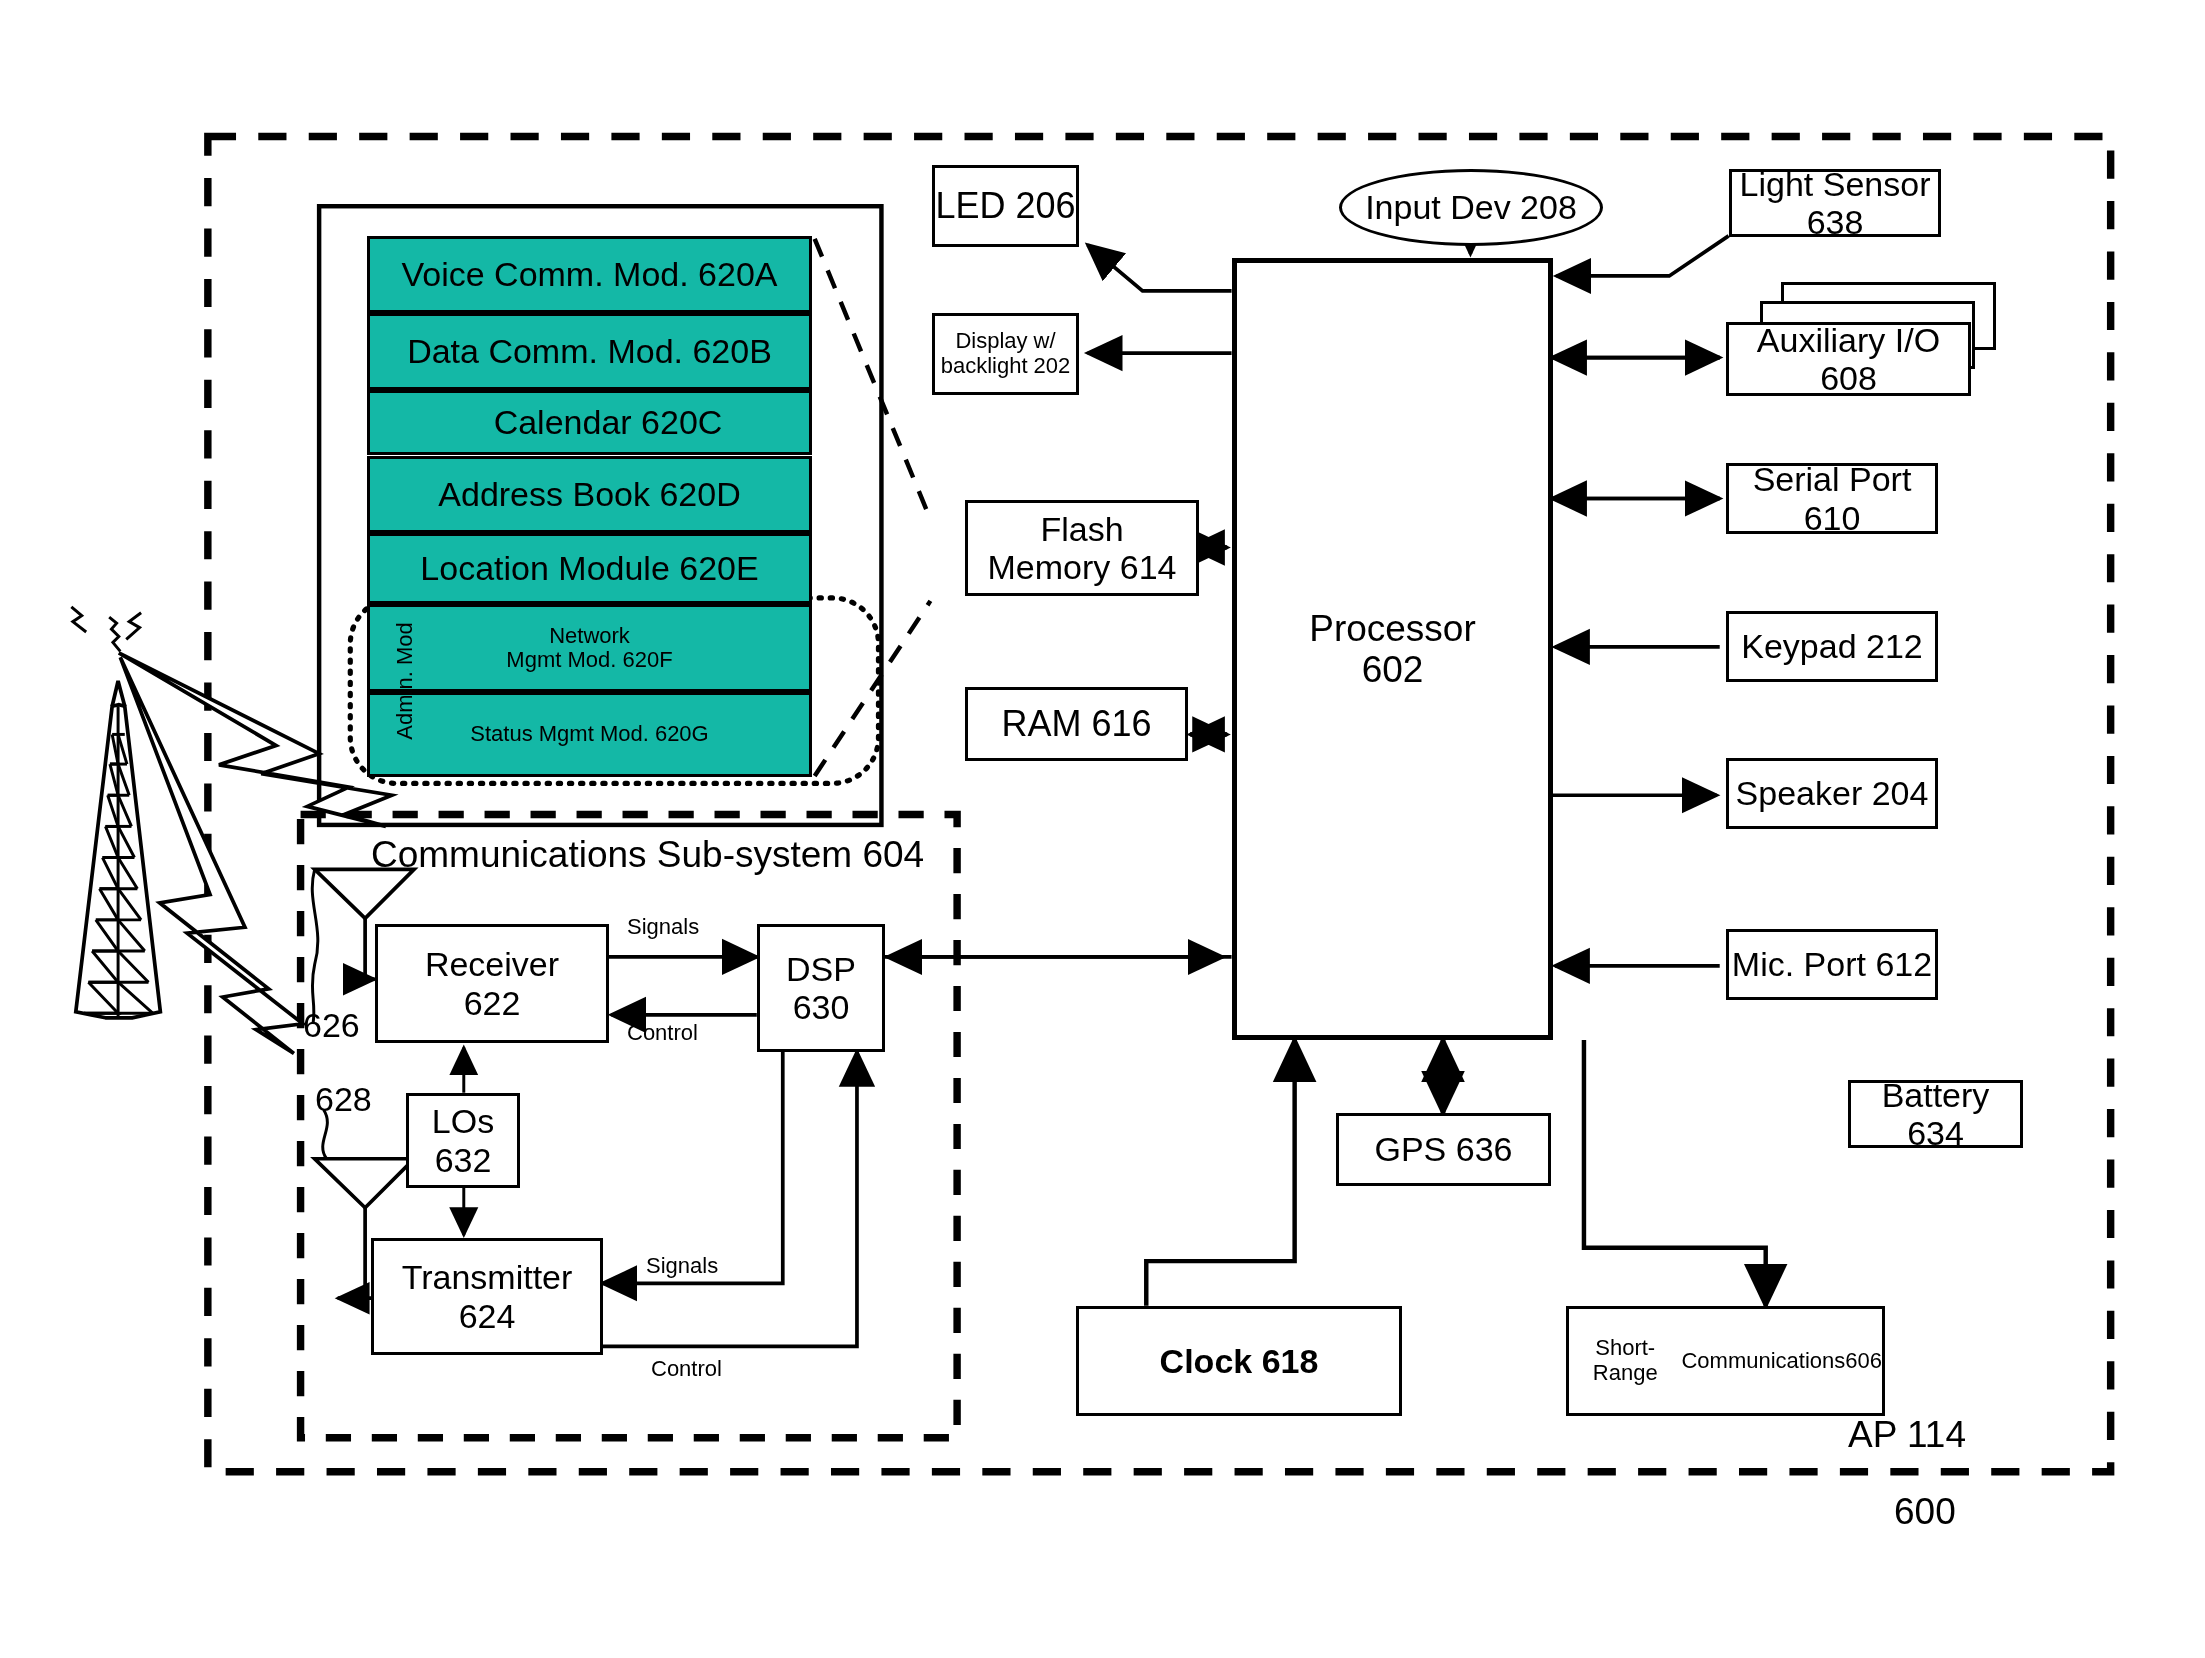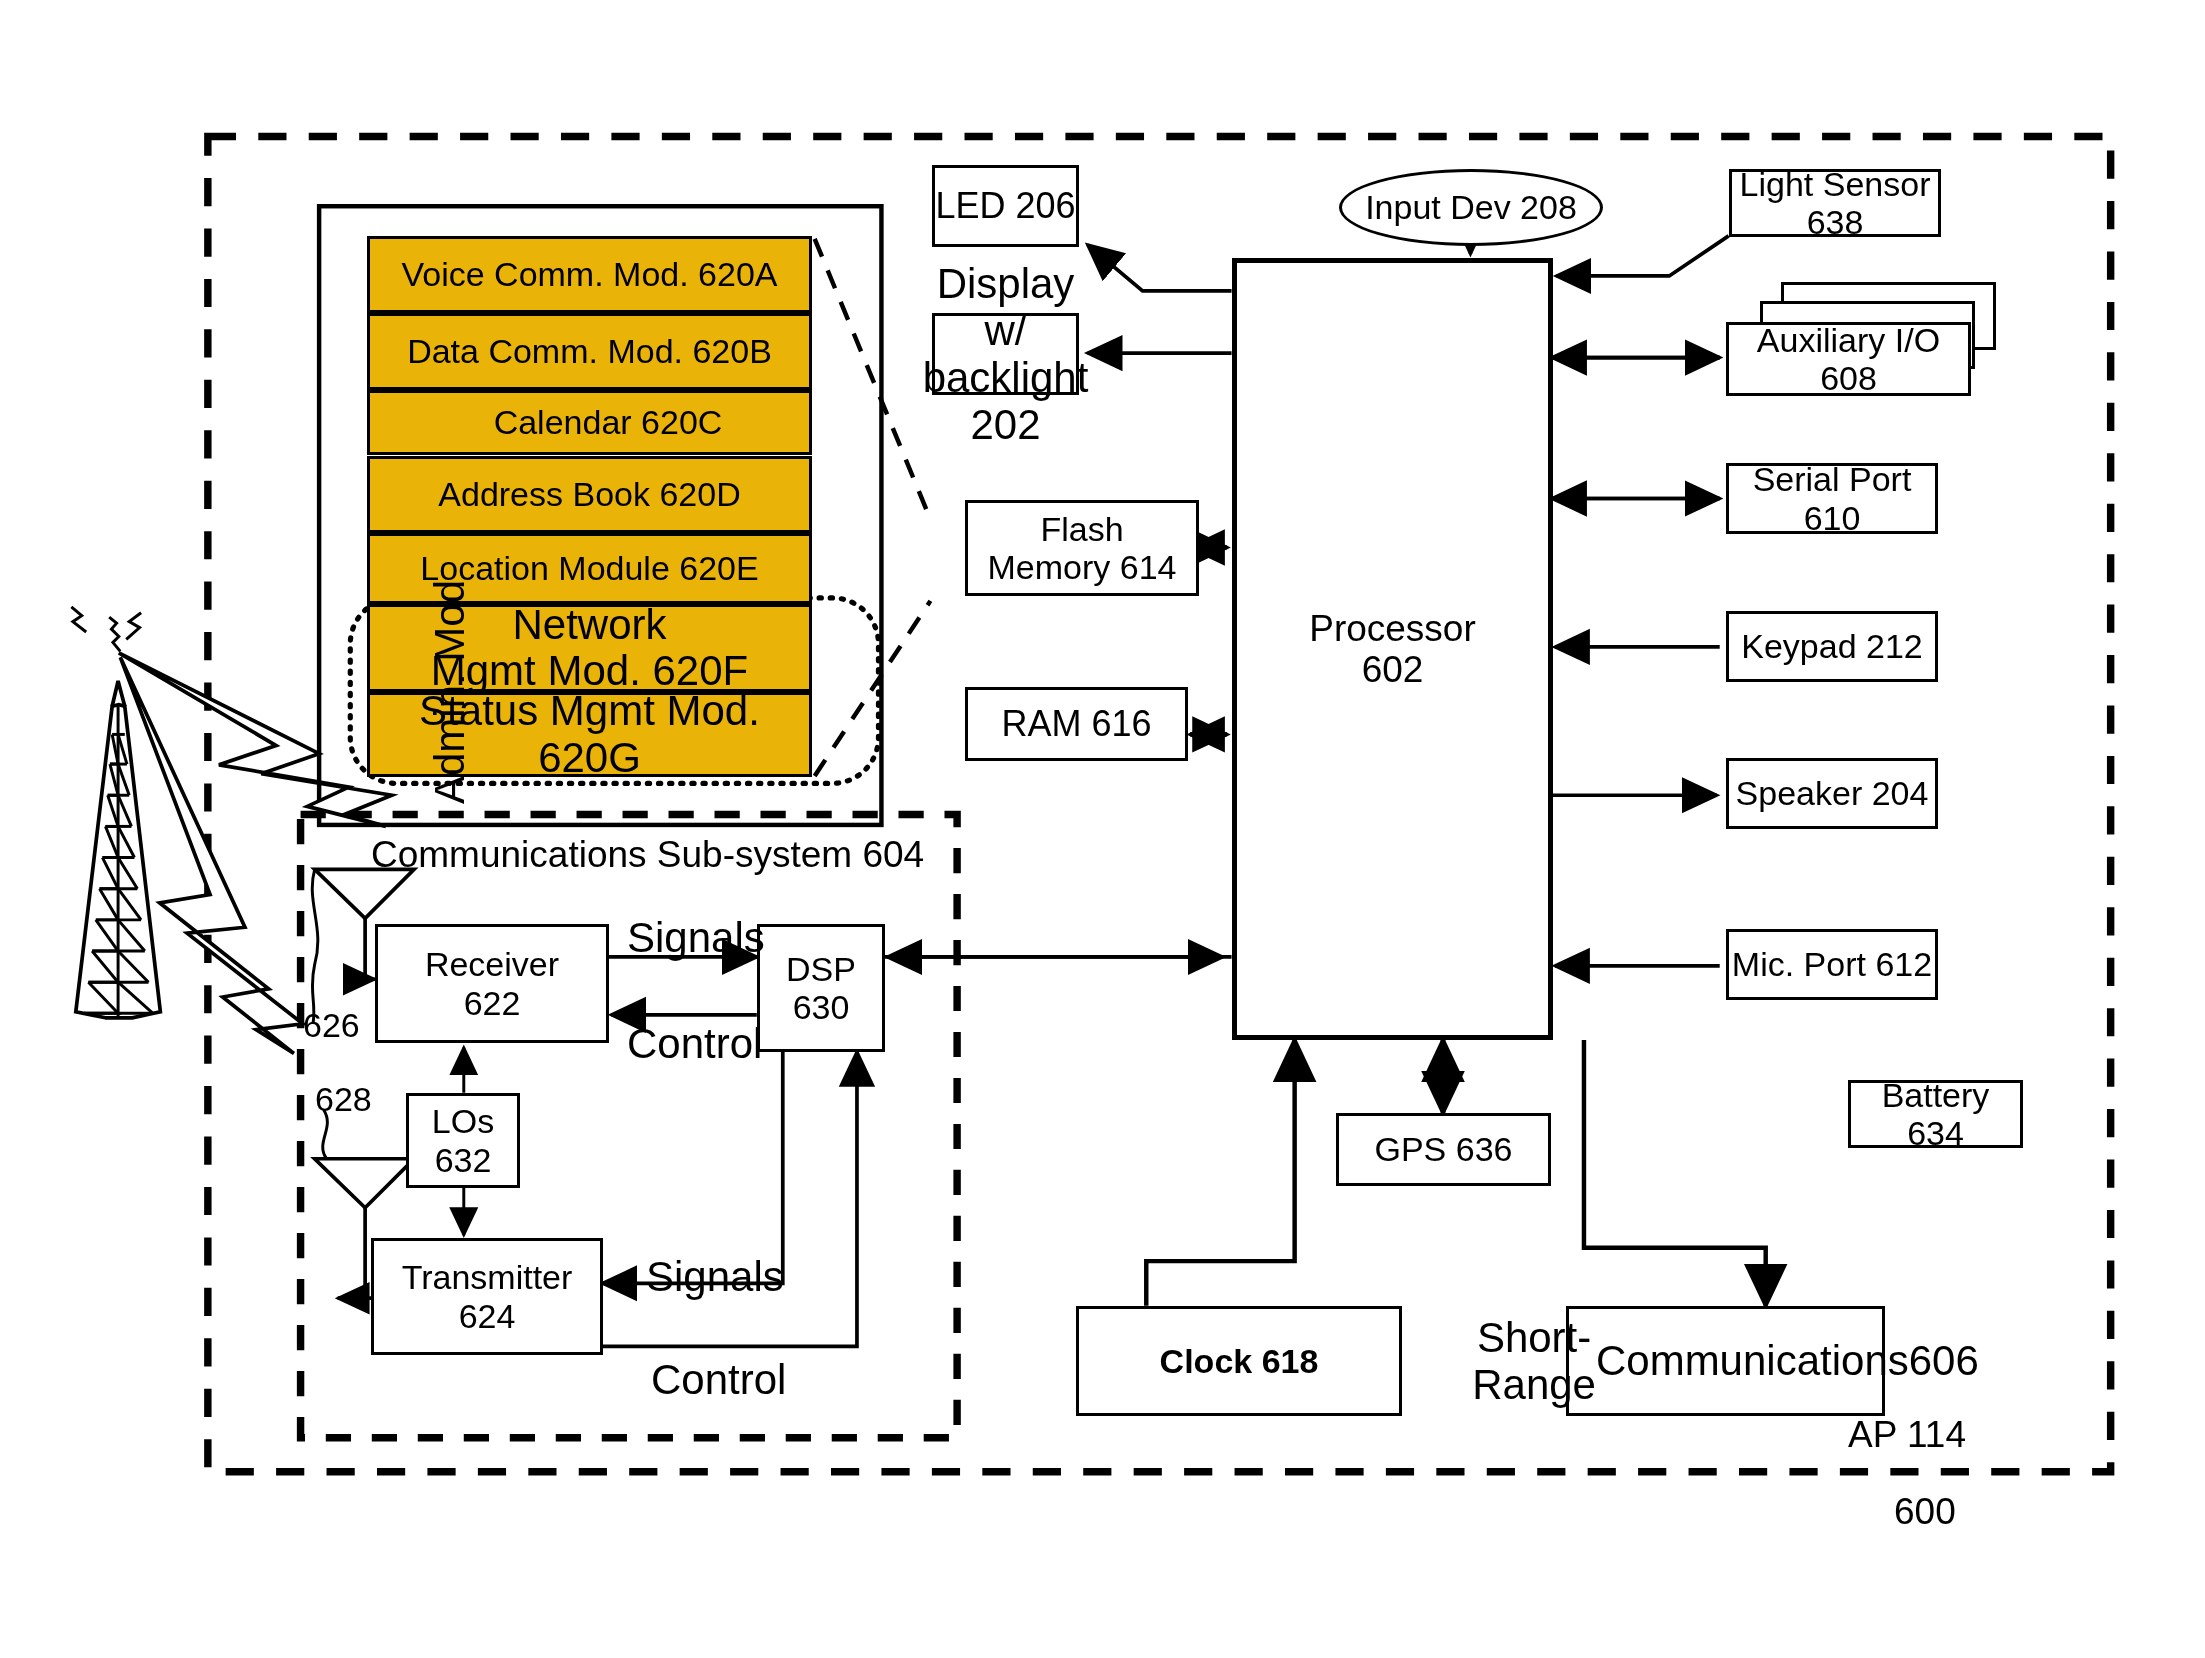--- a/index.html
+++ b/index.html
@@ -5,26 +5,26 @@
 <style>
   html,body{margin:0;padding:0;background:#ffffff;}
   body{width:2205px;height:1658px;overflow:hidden;
        font-family:"Liberation Sans","DejaVu Sans",sans-serif;color:#000;}
   #stage{position:relative;width:2205px;height:1658px;background:#fff;}
   svg.layer{position:absolute;left:0;top:0;width:2205px;height:1658px;pointer-events:none;}
   .box{position:absolute;box-sizing:border-box;border:3.7px solid #000;background:#fff;
        display:flex;align-items:center;justify-content:center;text-align:center;
        line-height:1.12;}
   .box.thin{border-width:3px;}
-  .modrow{position:absolute;box-sizing:border-box;border:3.7px solid #000;background:#eab308;
+  .modrow{position:absolute;box-sizing:border-box;border:3.7px solid #000;background:#14b8a6;
        display:flex;align-items:center;justify-content:center;text-align:center;line-height:1.1;}
   .lbl{position:absolute;white-space:nowrap;}
   .oval{position:absolute;box-sizing:border-box;border:3.7px solid #000;border-radius:50%;
         background:#fff;display:flex;align-items:center;justify-content:center;}
-  .fs44{font-size:42px;}
+  .fs44{font-size:22px;}
   .fs46{font-size:34px;}
   .fs48{font-size:36px;}
   .fs50{font-size:37px;}
   .rot{transform:rotate(-90deg);transform-origin:center center;white-space:nowrap;}
 </style>
 </head>
 <body>
 
 <div id="stage">
 

